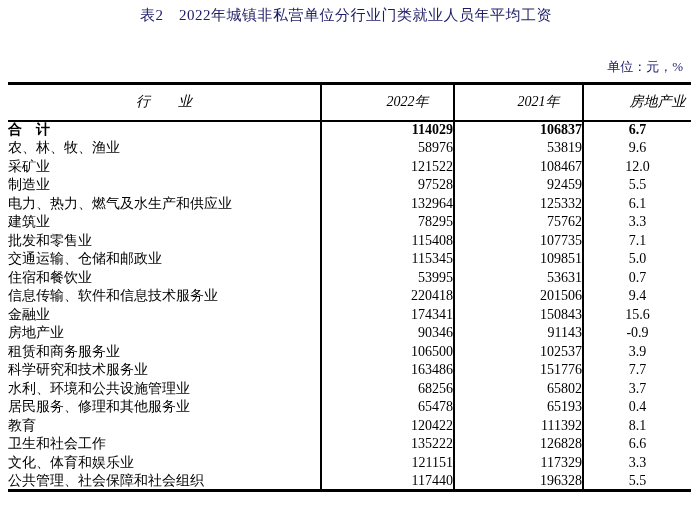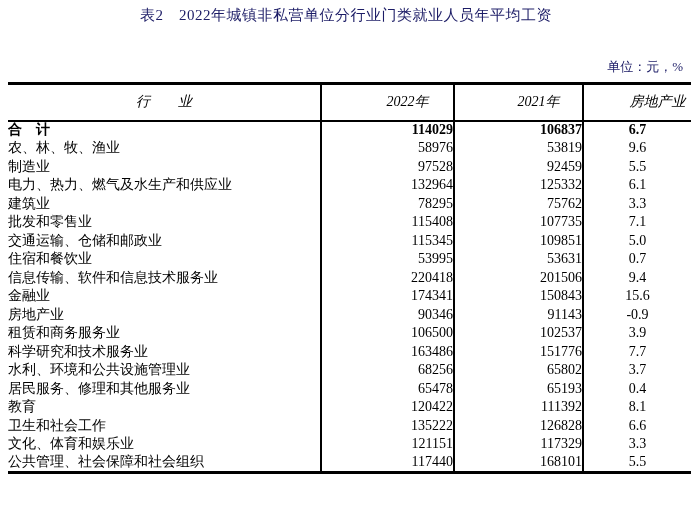--- a/index.html
+++ b/index.html
@@ -85,20 +85,26 @@
           <td class="col-2021">106837</td>
           <td class="col-growth">6.7</td>
         </tr>
         <tr>
           <td class="col-industry">农、林、牧、渔业</td>
           <td class="col-2022">58976</td>
           <td class="col-2021">53819</td>
           <td class="col-growth">9.6</td>
         </tr>
         <tr>
+          <td class="col-industry">采矿业</td>
+          <td class="col-2022">121522</td>
+          <td class="col-2021">108467</td>
+          <td class="col-growth">12.0</td>
+        </tr>
+        <tr>
           <td class="col-industry">制造业</td>
           <td class="col-2022">97528</td>
           <td class="col-2021">92459</td>
           <td class="col-growth">5.5</td>
         </tr>
         <tr>
           <td class="col-industry">电力、热力、燃气及水生产和供应业</td>
           <td class="col-2022">132964</td>
           <td class="col-2021">125332</td>
           <td class="col-growth">6.1</td>
@@ -183,18 +189,18 @@
         </tr>
         <tr>
           <td class="col-industry">文化、体育和娱乐业</td>
           <td class="col-2022">121151</td>
           <td class="col-2021">117329</td>
           <td class="col-growth">3.3</td>
         </tr>
         <tr>
           <td class="col-industry">公共管理、社会保障和社会组织</td>
           <td class="col-2022">117440</td>
-          <td class="col-2021">168101</td>
+          <td class="col-2021">196328</td>
           <td class="col-growth">5.5</td>
         </tr>
       </tbody>
   </table>
 </div>
 
 </body></html>

